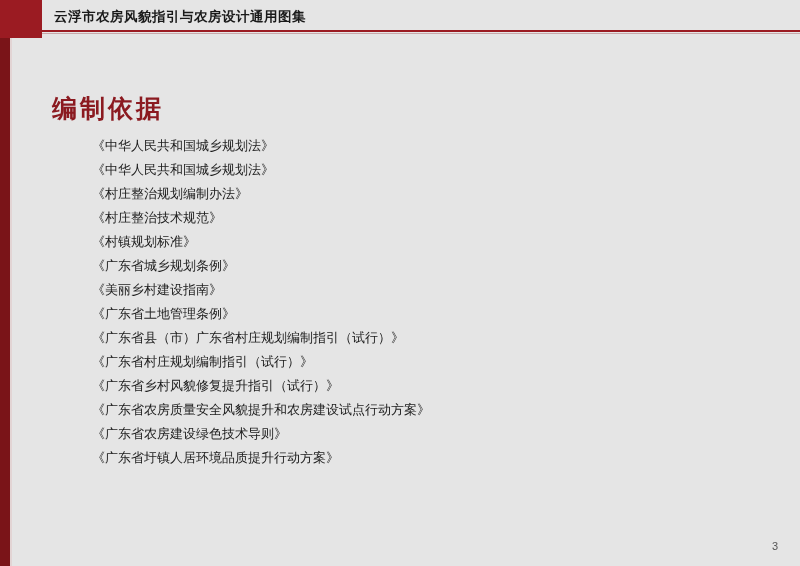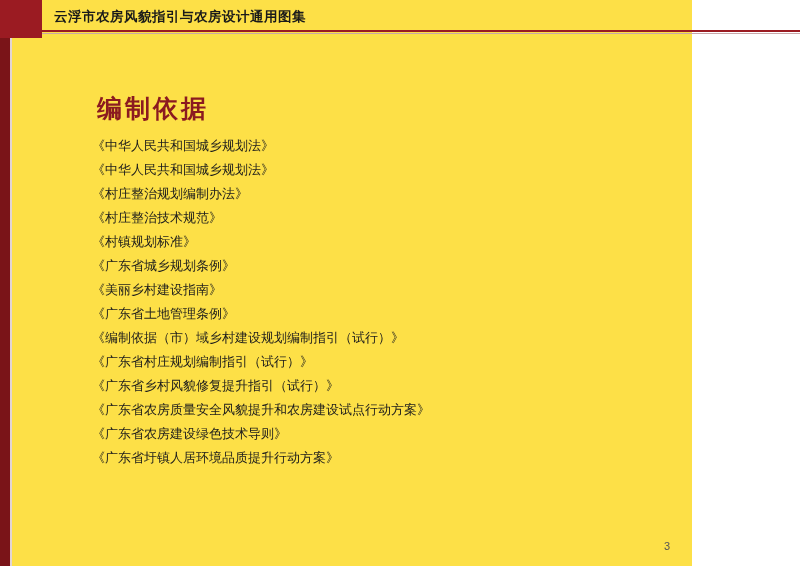--- a/index.html
+++ b/index.html
@@ -10,23 +10,23 @@
     width: 800px;
     height: 566px;
     background: #ffffff;
     font-family: "Liberation Sans", sans-serif;
     overflow: hidden;
     position: relative;
   }
 
   .slide {
     position: relative;
-    width: 692px;
+    width: 800px;
     height: 566px;
-    background: #fde047;
+    background: #e5e5e5;
   }
 
   
   .header {
     position: absolute;
     left: 0;
     top: 0;
     width: 800px;
     height: 38px;
   }
@@ -86,21 +86,20 @@
   
   .section-title {
     position: absolute;
     left: 52px;
     top: 92px;
     font-family: Liberation Serif, serif;
     font-size: 25px;
     font-weight: bold;
     color: #8b1a20;
     letter-spacing: 3px;
-    margin-left: 45px;
   }
 
   
   .doc-list {
     position: absolute;
     left: 52px;
     top: 134px;
     width: 700px;
     margin-left: 40px;
   }
@@ -141,21 +140,21 @@
 
   <div class="doc-list">
     <div class="doc-item">《中华人民共和国城乡规划法》</div>
     <div class="doc-item">《中华人民共和国城乡规划法》</div>
     <div class="doc-item">《村庄整治规划编制办法》</div>
     <div class="doc-item">《村庄整治技术规范》</div>
     <div class="doc-item">《村镇规划标准》</div>
     <div class="doc-item">《广东省城乡规划条例》</div>
     <div class="doc-item">《美丽乡村建设指南》</div>
     <div class="doc-item">《广东省土地管理条例》</div>
-    <div class="doc-item">《编制依据（市）域乡村建设规划编制指引（试行）》</div>
+    <div class="doc-item">《广东省县（市）广东省村庄规划编制指引（试行）》</div>
     <div class="doc-item">《广东省村庄规划编制指引（试行）》</div>
     <div class="doc-item">《广东省乡村风貌修复提升指引（试行）》</div>
     <div class="doc-item">《广东省农房质量安全风貌提升和农房建设试点行动方案》</div>
     <div class="doc-item">《广东省农房建设绿色技术导则》</div>
     <div class="doc-item">《广东省圩镇人居环境品质提升行动方案》</div>
   </div>
 
   <div class="page-number">3</div>
 
 </div>

